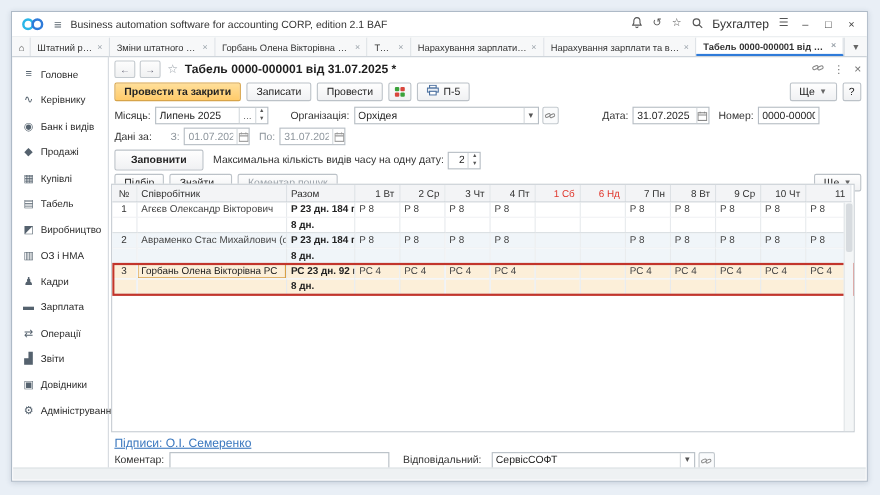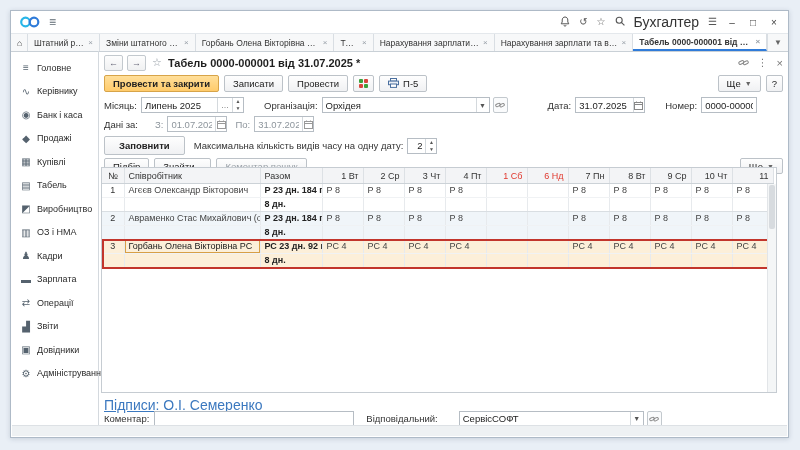--- a/index.html
+++ b/index.html
@@ -5,21 +5,21 @@
   html,body{margin:0;padding:0}
   body{width:800px;height:450px;background:#e9eff6;font-family:"Liberation Sans",sans-serif;overflow:hidden;position:relative;-webkit-font-smoothing:antialiased}
   .window{position:absolute;left:10px;top:10px;width:779px;height:428px;background:#fff;border:1px solid #aebac7;box-shadow:0 1px 5px rgba(40,60,90,.18);box-sizing:border-box}
   
   .titlebar{height:22px;display:flex;align-items:center;gap:8px;padding:0 8px;background:#fff;border-bottom:1px solid #e4e8ec}
   .logo{display:flex;align-items:center}
   .tb-menu{font-size:12px;color:#5b6770;cursor:pointer}
   .tb-title{font-size:9.5px;color:#333}
   .tb-right{margin-left:auto;display:flex;align-items:center;gap:9px;color:#555}
   .tb-ico{font-size:10px;line-height:10px;cursor:pointer;color:#555}
-  .tb-user{font-size:14px;color:#333;cursor:pointer}
+  .tb-user{font-size:11px;color:#333;cursor:pointer}
   .winbtn{font-size:10px;color:#444;cursor:pointer;width:12px;text-align:center}
   
   .tabstrip{height:17px;display:flex;align-items:stretch;background:#f7f8f9;border-bottom:1px solid #c9d0d6;overflow:hidden}
   .tab{display:flex;align-items:center;gap:4px;padding:0 6px;border-right:1px solid #d9dee3;font-size:8.5px;color:#333;background:#f7f8f9;white-space:nowrap;cursor:pointer;min-width:0;box-sizing:border-box}
   .tab .lbl{overflow:hidden;text-overflow:ellipsis;max-width:155px}
   .tab.active{background:#fff;border-bottom:2px solid #2f7bd9;font-weight:bold}
   .tab .x{color:#98a0a8;font-size:8px;cursor:pointer}
   .tab-dd{margin-left:auto;display:flex;align-items:center;padding:0 6px;border-left:1px solid #d9dee3;color:#666;font-size:8px;cursor:pointer;flex:none}
   
   .bodyarea{position:absolute;top:40px;left:0;right:0;bottom:11px;display:flex}
@@ -67,38 +67,39 @@
   .sheet tr.l2 td{border-bottom:1px solid #d9dee2}
   .sheet td.c-num{text-align:center;color:#333}
   .sheet td.c-tot{font-weight:bold;color:#222}
   .sheet tr.alt td{background:#f0f5f9}
   .sheet tr.sel td{background:#fcefd9}
   .sheet td.selcell{background:#f7cd8c;box-shadow:inset 0 0 0 1px #d89f45;color:#1a1a1a}
   .seloverlay{position:absolute;left:0;top:71px;width:675px;height:30px;border:2px solid #c2352c;box-sizing:border-box;pointer-events:none}
   .vscroll{position:absolute;top:16px;right:0;bottom:0;width:8px;background:#f4f6f7;border-left:1px solid #e2e5e8}
   .vthumb{margin:1px;height:44px;background:#d7dbdf;border-radius:2px;cursor:pointer}
   
-  .signrow{position:absolute;top:346px;left:5px;height:11px;font-size:14px}
+  .signrow{position:absolute;top:346px;left:5px;height:11px;font-size:11px}
   .signrow a{color:#3b78bf;text-decoration:underline;cursor:pointer}
   .commentrow{position:absolute;top:359px;left:5px;right:5px;height:17px;display:flex;align-items:center;font-size:9.5px;color:#333}
   .statusstrip{position:absolute;left:1px;right:1px;bottom:1px;height:10px;background:#eef1f3;border-top:1px solid #dde1e5}
 </style>
 </head>
 <body>
 
 <div class="window">
 
   <div class="titlebar">
     <span class="logo">
       <svg width="22" height="12" viewBox="0 0 22 12">
           <circle cx="6.5" cy="6" r="4.3" fill="none" stroke="#29b6e8" stroke-width="2.2"></circle>
           <circle cx="15" cy="6" r="4.3" fill="none" stroke="#2f7bd9" stroke-width="2.2"></circle>
         </svg>
     </span>
     <span class="tb-menu">≡</span>
+    <span class="tb-title">Business automation software for accounting CORP, edition 2.1 BAF</span>
     <span class="tb-right">
       <span class="tb-ico">
         <svg width="10" height="11" viewBox="0 0 10 11">
             <path d="M5 1C3.3 1 2.2 2.4 2.2 4v2L1.2 7.8h7.6L7.8 6V4C7.8 2.4 6.7 1 5 1Z" fill="none" stroke="#555" stroke-width="1"></path>
             <path d="M4 9.2a1 1 0 0 0 2 0" fill="none" stroke="#555" stroke-width="1"></path>
           </svg>
       </span>
       <span class="tb-ico">↺</span>
       <span class="tb-ico">☆</span>
       <span class="tb-ico">
@@ -155,21 +156,21 @@
         <div class="sb-item">
           <span class="sb-ico">≡</span>
           <span>Головне</span>
         </div>
         <div class="sb-item">
           <span class="sb-ico">∿</span>
           <span>Керівнику</span>
         </div>
         <div class="sb-item">
           <span class="sb-ico">◉</span>
-          <span>Банк і каса</span>
+          <span>Банк і видів</span>
         </div>
         <div class="sb-item">
           <span class="sb-ico">◆</span>
           <span>Продажі</span>
         </div>
         <div class="sb-item">
           <span class="sb-ico">▦</span>
           <span>Купівлі</span>
         </div>
         <div class="sb-item">
@@ -285,21 +286,21 @@
           <input value="31.07.2025" style="">
           <span class="calico">
             <svg width="9" height="9" viewBox="0 0 9 9">
                 <rect x="0.5" y="1.5" width="8" height="7" fill="none" stroke="#888"></rect>
                 <line x1="0.5" y1="3.5" x2="8.5" y2="3.5" stroke="#888"></line>
                 <line x1="2.5" y1="0.5" x2="2.5" y2="2" stroke="#888"></line>
                 <line x1="6.5" y1="0.5" x2="6.5" y2="2" stroke="#888"></line>
               </svg>
           </span>
         </span>
-        <span class="lab" style="margin-left:20px">Номер:</span>
+        <span class="lab" style="margin-left:8px">Номер:</span>
         <span class="fld" style="width:56px;margin-left:4px">
           <input value="0000-000001" style="">
         </span>
       </div>
 
       <div class="frow" style="top:65px;height:16px">
         <span class="lab" style="width:37px">Дані за:</span>
         <span class="lab" style="margin-left:14px;color:#8d959c">З:</span>
         <span class="fld" style="width:60px;margin-left:4px">
           <input class="gray" value="01.07.2025" style="">
@@ -493,21 +494,21 @@
       <div class="signrow">
         <a>Підписи: О.І. Семеренко</a>
       </div>
 
       <div class="commentrow">
         <span class="lab">Коментар:</span>
         <span class="fld" style="width:200px;margin-left:5px">
           <input value="" style="">
         </span>
         <span class="lab" style="margin-left:12px">Відповідальний:</span>
-        <span class="fld" style="width:185px;margin-left:21px">
+        <span class="fld" style="width:185px;margin-left:9px">
           <input value="СервісСОФТ" style="">
           <span class="dd">▼</span>
         </span>
         <span class="chainbtn" style="margin-left:3px">
           <svg width="10" height="10" viewBox="0 0 11 11">
               <rect x="0.7" y="4.2" width="5.2" height="2.8" rx="1.4" fill="none" stroke="#888" transform="rotate(-25 3 5.5)"></rect>
               <rect x="5.1" y="4.2" width="5.2" height="2.8" rx="1.4" fill="none" stroke="#888" transform="rotate(-25 8 5.5)"></rect>
             </svg>
         </span>
       </div>

